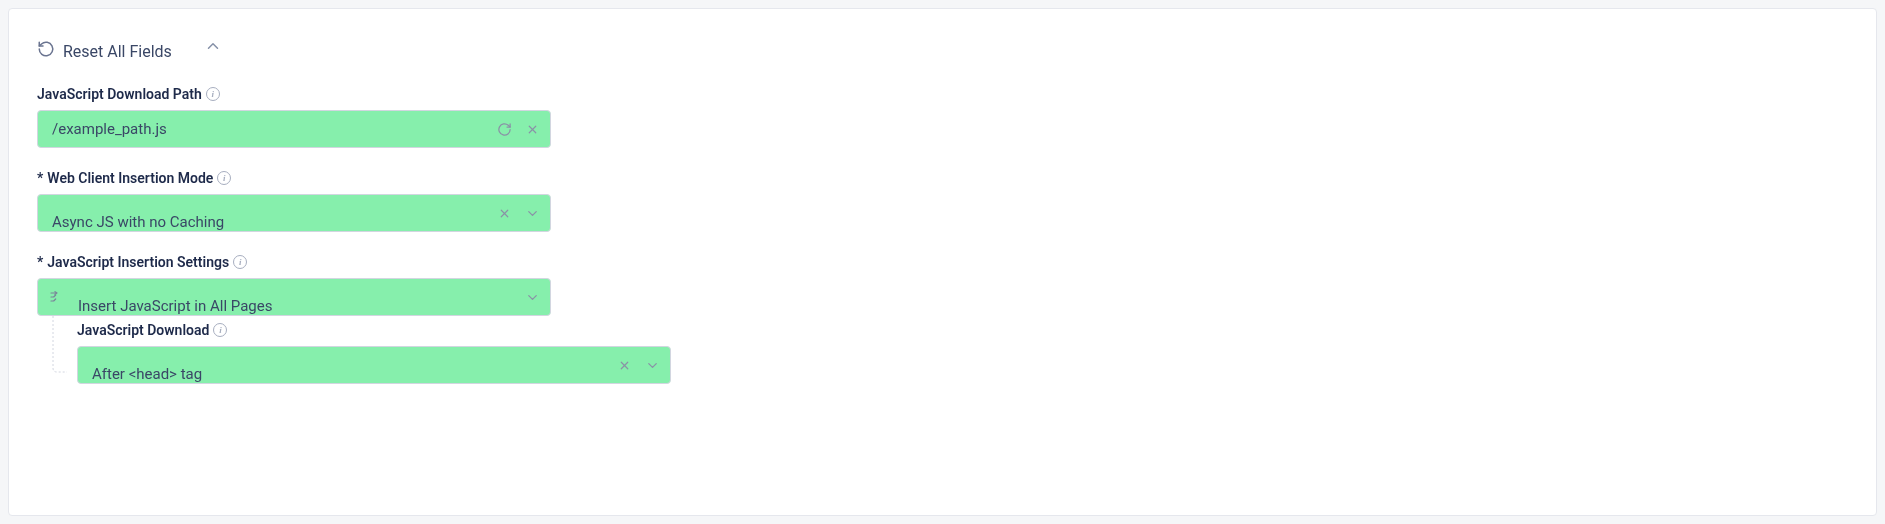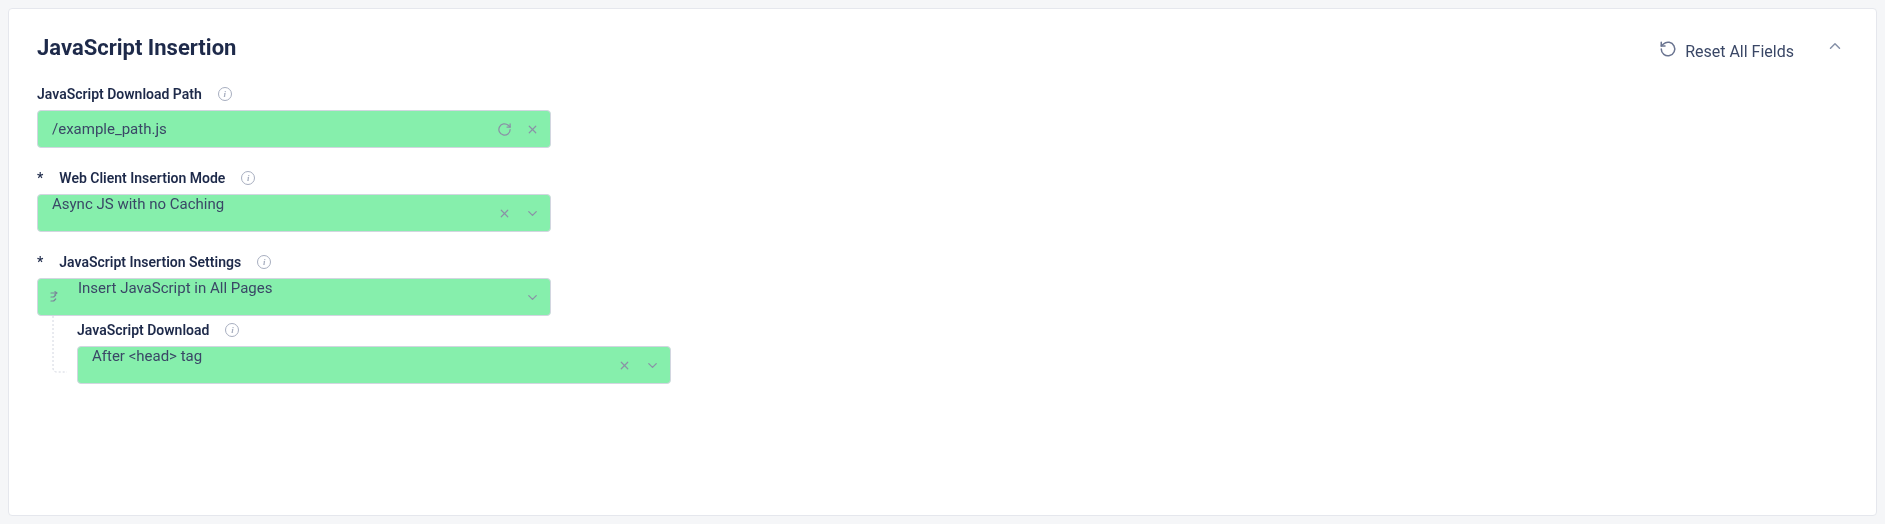--- a/index.html
+++ b/index.html
@@ -77,21 +77,21 @@
   }
   .field {
     margin-bottom: 22px;
   }
   .field-label {
     font-size: 14px;
     font-weight: 600;
     color: #1e2a4a;
     display: flex;
     align-items: center;
-    gap: 16px;
+    gap: 4px;
     margin-bottom: 8px;
   }
   .req::before {
     content: "* ";
     font-weight: 600;
   }
   .info-icon {
     width: 14px;
     height: 14px;
     border: 1.3px solid #a7aebf;
@@ -117,21 +117,21 @@
     border-radius: 4px;
     padding: 0 80px 0 14px;
     font-size: 15px;
     color: #3a4766;
     background: #86efac;
     font-family: inherit;
   }
   .select-input {
     cursor: pointer;
     display: flex;
-    align-items: flex-start;
+    align-items: flex-end;
   }
   .select-with-icon {
     padding-left: 40px;
   }
   .input-icons {
     position: absolute;
     right: 10px;
     top: 50%;
     transform: translateY(-50%);
     display: flex;
@@ -174,21 +174,20 @@
   }
   .nested-area .input-wrap {
     width: 594px;
   }
 </style>
 </head>
 <body>
 
 <div class="panel">
   <div class="panel-header">
-    <div class="panel-title">JavaScript Insertion</div>
     <div class="header-actions">
       <div class="link-action">
         <span>
           <svg width="18" height="18" viewBox="0 0 24 24" fill="none" stroke="#6a7490" stroke-width="2" stroke-linecap="round" stroke-linejoin="round">
             <path d="M3 12a9 9 0 1 0 3-6.7L3 8"></path>
             <polyline points="3 3 3 8 8 8"></polyline>
           </svg>
         </span>
         <span>Reset All Fields</span>
       </div>

